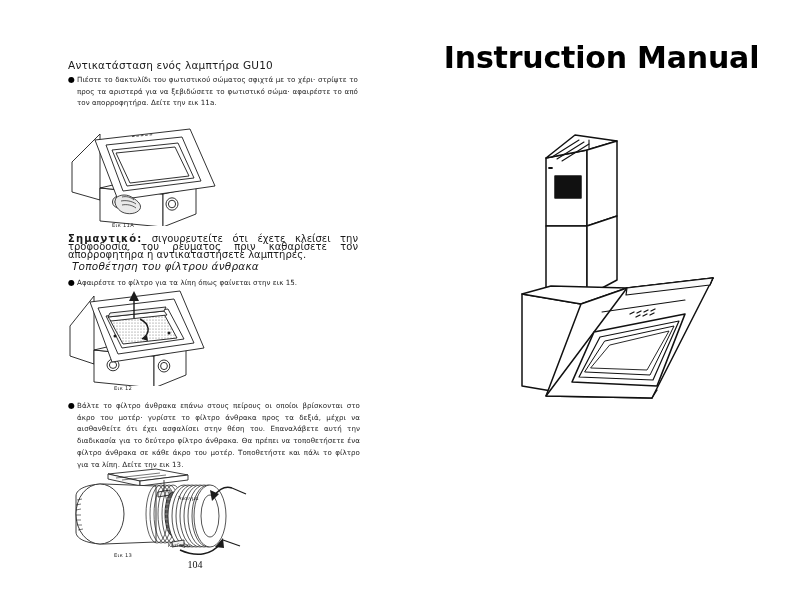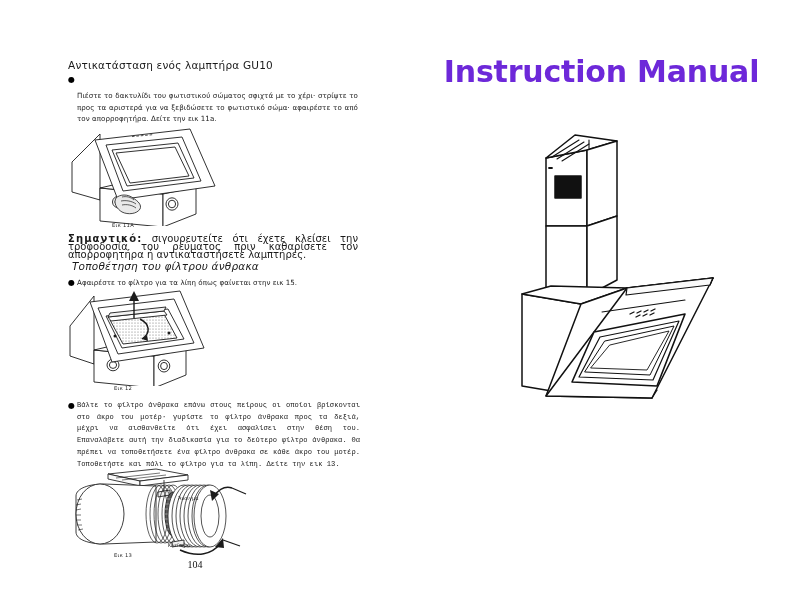--- a/index.html
+++ b/index.html
@@ -47,25 +47,25 @@
     color: #000;
   }
   .bullet-text {
     font-size: 7.1px;
     line-height: 11.7px;
     text-align: justify;
     color: #1a1a1a;
     letter-spacing: .05px;
   }
   #para-lamp { left: 68px; top: 66px; width: 290px; }
-  #para-lamp .bullet-text { width: 281px; margin-top: 16px; }
+  #para-lamp .bullet-text { width: 281px; }
   #para-grease { left: 68px; top: 269px; width: 290px; }
   #para-grease .bullet-text { width: 281px; text-align: left; }
   #para-carbon { left: 68px; top: 392px; width: 292px; }
-  #para-carbon .bullet-text { width: 283px; font-family: Liberation Mono, monospace; }
+  #para-carbon .bullet-text { width: 283px; }
 
   #important-block {
     position: absolute;
     left: 68px; top: 227px;
     width: 290px;
     font-size: 10px;
     line-height: 8px;
     text-align: justify;
   }
   #important-block .imp-label {
@@ -109,27 +109,27 @@
   #fig-13  { left: 60px;  top: 458px; }
 
   
   #right-page {
     position: absolute;
     left: 401px; top: 0;
     width: 401px; height: 591px;
   }
   #manual-title {
     position: absolute;
-    left: 0; top: 54px;
+    left: 0; top: 40px;
     width: 401px;
     text-align: center;
     font-size: 30px;
     font-weight: bold;
     letter-spacing: -0.2px;
-    color: #6d28d9;
+    color: #000000;
     font-family: "DejaVu Sans", "Liberation Sans", sans-serif;
   }
   #fig-product {
     position: absolute;
     left: 88px; top: 128px;
   }
 </style>
 </head>
 <body>
 

